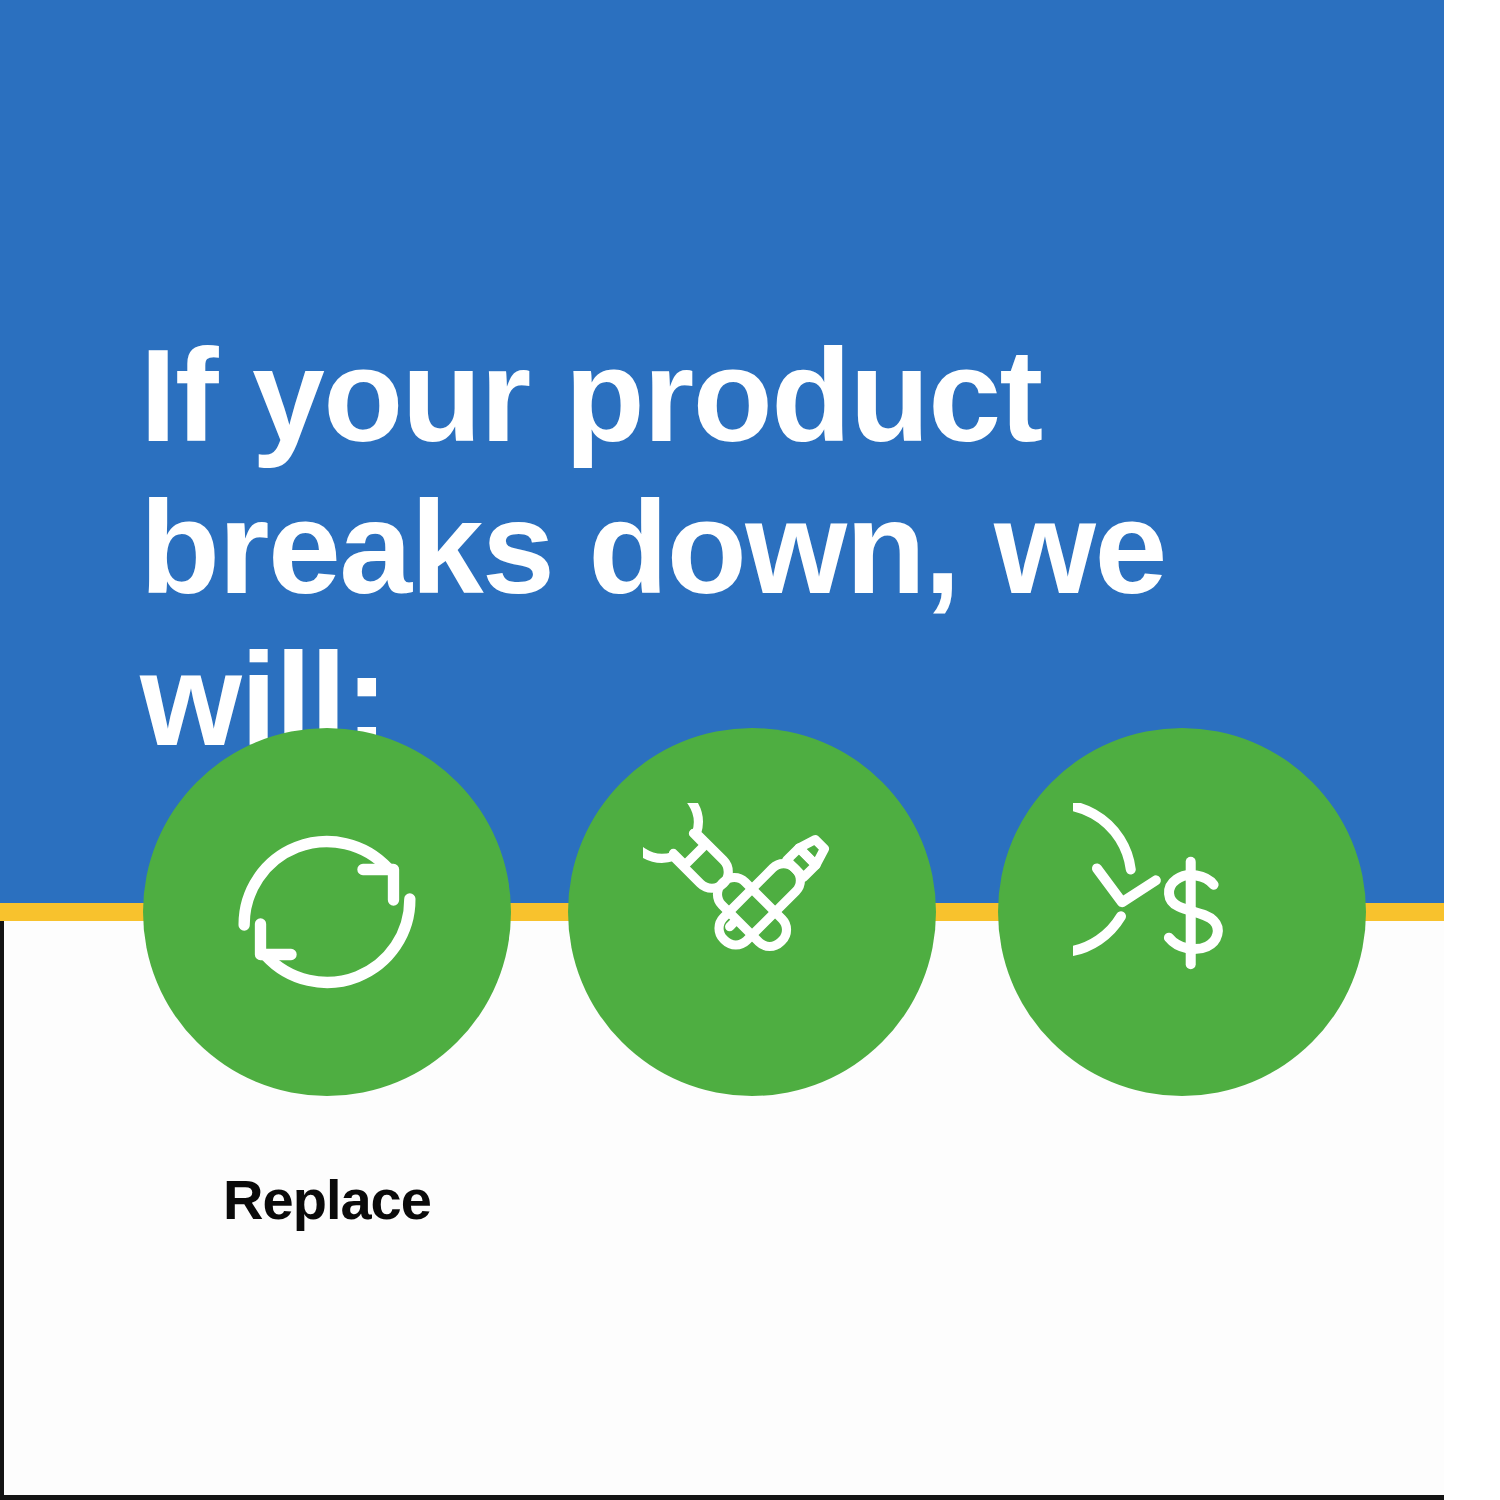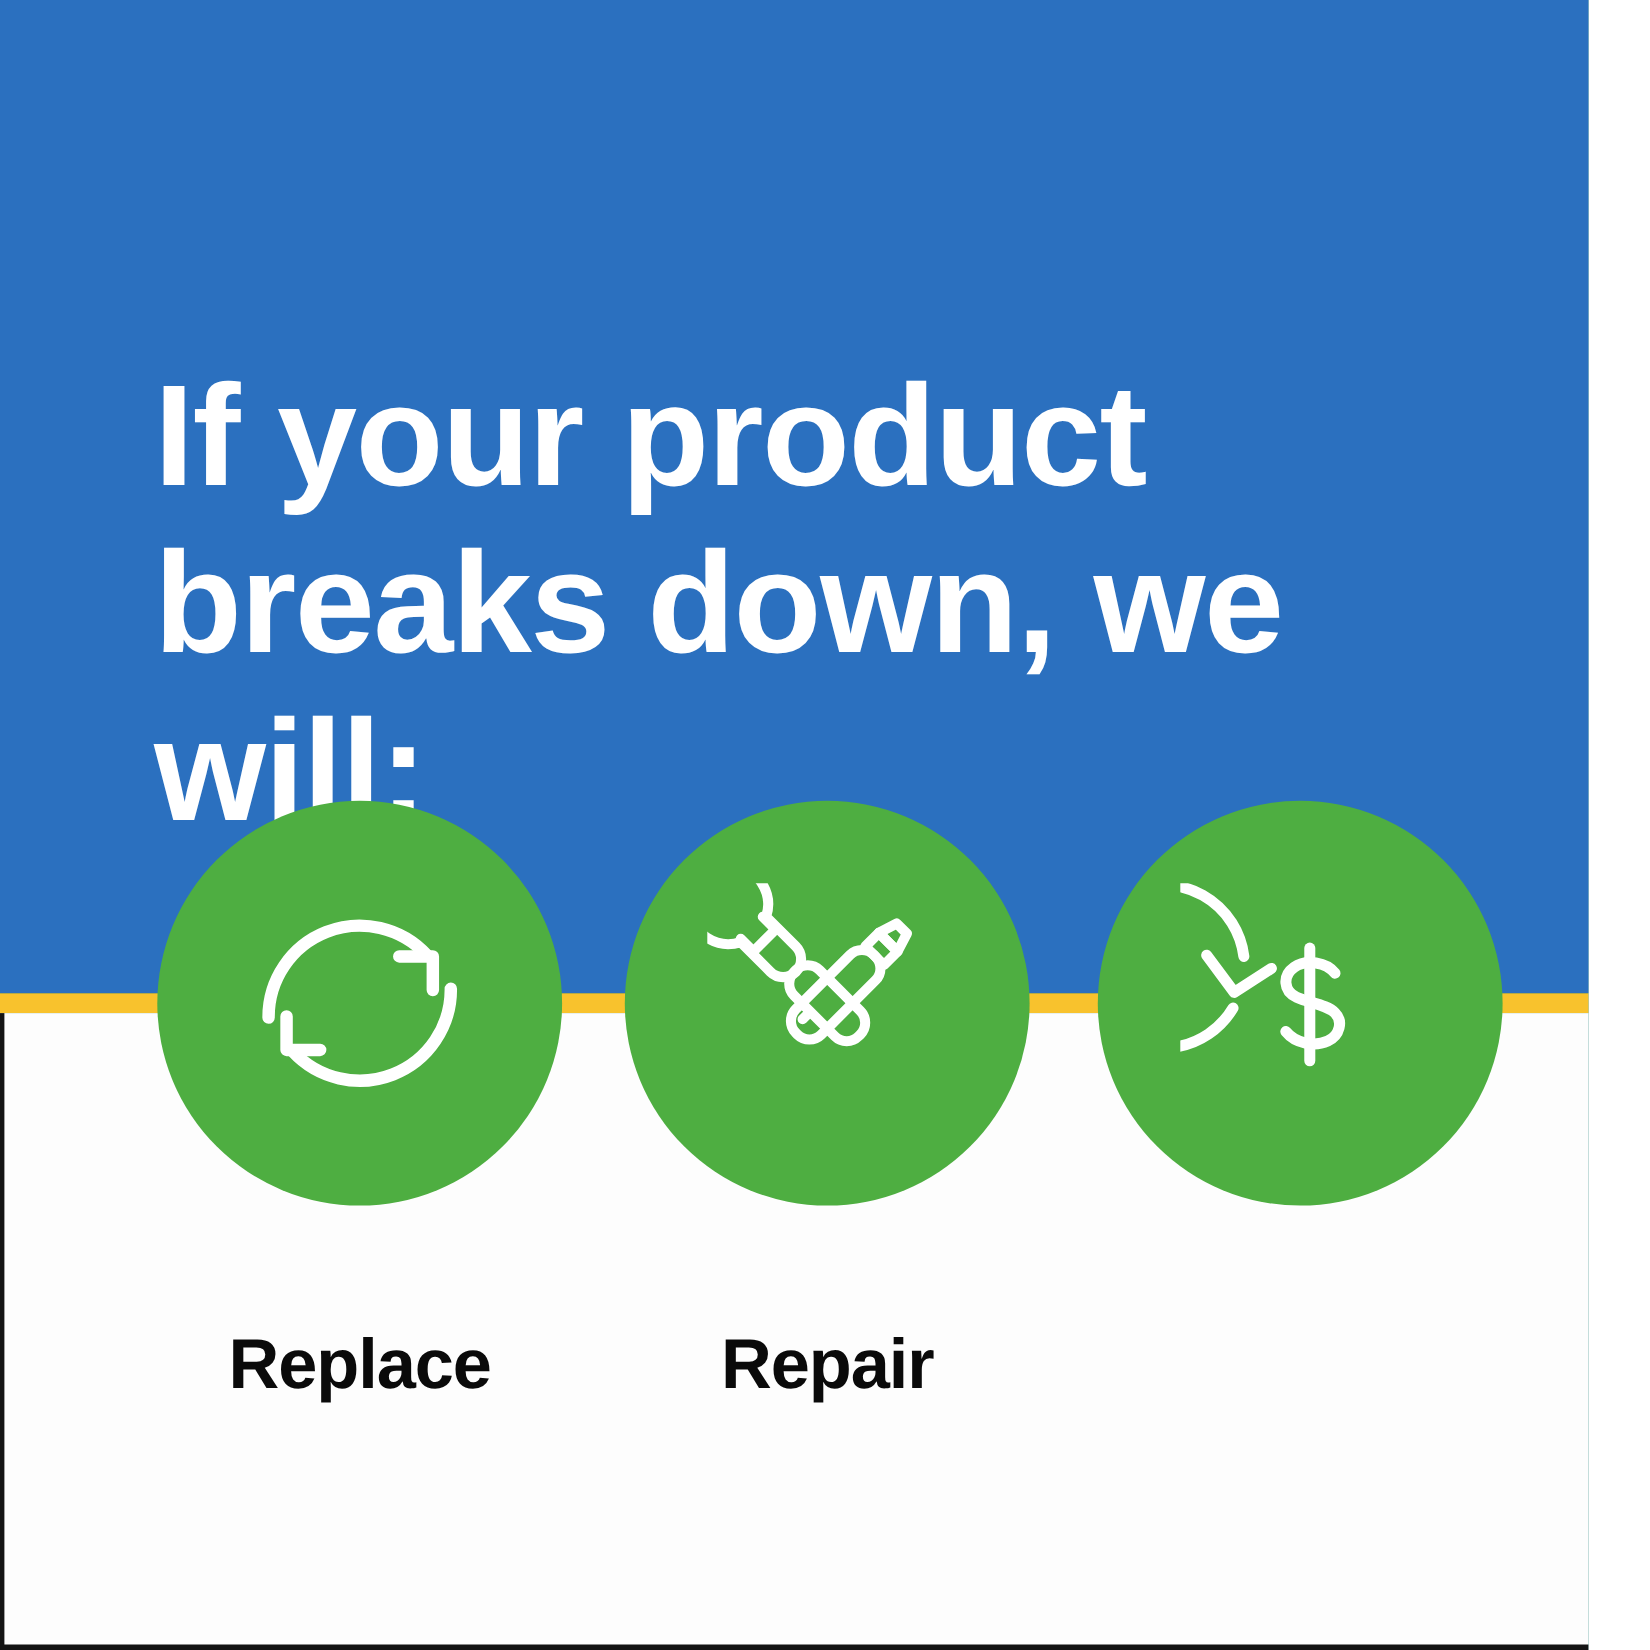--- a/index.html
+++ b/index.html
@@ -9,21 +9,21 @@
   }
   body {
     font-family: "Liberation Sans", sans-serif;
   }
 
   #poster {
     position: relative;
     width: 1444px;
     height: 1500px;
     overflow: hidden;
-    background: #0f766e;
+    background: #ec4899;
   }
 
   
   .blue-panel {
     position: absolute;
     left: 0;
     top: 0;
     width: 1500px;
     height: 903px;
     background: #2b70bf;
@@ -103,25 +103,24 @@
     top: 1152px;
     width: 1500px;
     height: 96px;
   }
   .label {
     position: absolute;
     top: 0;
     width: 420px;
     text-align: center;
     color: #0a0a0a;
-    font-size: 64px;
+    font-size: 56px;
     font-weight: 700;
     letter-spacing: -1px;
     line-height: 96px;
-    margin-top: 40px;
   }
   .label.pos-0 { left: 117px; }
   .label.pos-1 { left: 542px; }
   .label.pos-2 { left: 972px; }
 </style>
 </head>
 <body>
 
 <div id="poster">
 
@@ -192,16 +191,15 @@
 
           <path d="M 54 27 L 54 74"></path>
         </svg>
       </span>
     </div>
 
   </div>
 
   <div class="labels-row">
     <div class="label pos-0">Replace</div>
-    <div class="label pos-1">Repair</div>
   </div>
 
 </div>
 
 </body></html>

